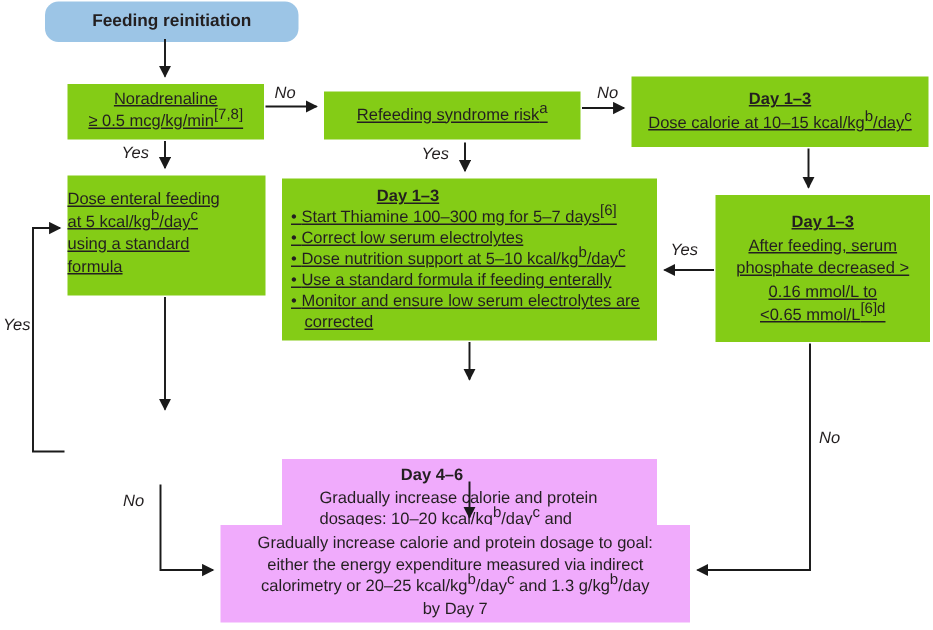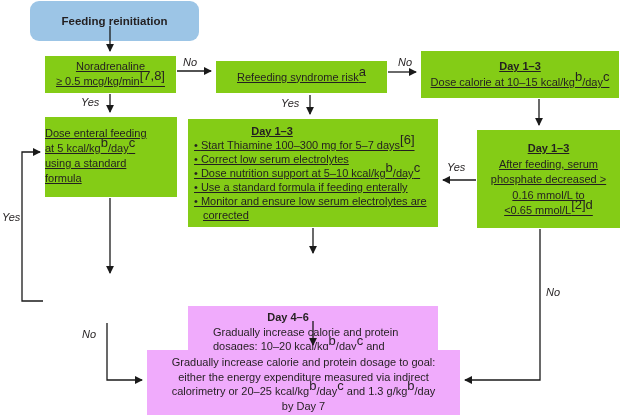--- a/index.html
+++ b/index.html
@@ -6,23 +6,23 @@
   #stage{
     position:relative;width:622px;height:420px;background:#ffffff;
     font-family:"Liberation Sans","DejaVu Sans",sans-serif;
     color:#231f20;overflow:hidden;
   }
   .node{position:absolute;box-sizing:border-box;font-size:11px;line-height:15px;}
   .blue{background:#84cc16;text-decoration:underline;}
   .gray{background:#f0abfc;margin-top:48px;}
   .green{background:#f0abfc;}
   .hdr{font-weight:bold;}
-  sup{font-size:13px;line-height:0;vertical-align:super;}
+  sup{font-size:10px;line-height:0;vertical-align:super;}
 
-  #feeding-box{left:30px;top:1px;width:169px;height:40px;background:#9cc5e6;border-radius:9px;
+  #feeding-box{left:30px;top:1px;width:169px;height:27px;background:#9cc5e6;border-radius:9px;
     display:flex;align-items:center;justify-content:center;font-weight:bold;font-size:11.5px;}
   #nora-box{left:45px;top:56px;width:131px;height:37px;text-align:center;padding-top:3px;}
   #refeed-box{left:216px;top:61px;width:171px;height:32px;display:flex;align-items:center;justify-content:center;}
   #calorie-box{left:421px;top:51px;width:198px;height:47px;text-align:center;padding-top:7px;line-height:16px;}
   #enteral-box{left:45px;top:117px;width:132px;height:80px;text-align:left;padding-top:9px;}
   #plan-box{left:188px;top:119px;width:250px;height:108px;padding:5px 6px;line-height:14px;}
   #plan-box .hdr{text-align:center;margin-right:82px;}
   #plan-box .bullet{padding-left:9px;text-indent:-9px;}
   #plan-box .bullet::before{content:"• ";}
   #phos-box{left:477px;top:130px;width:143px;height:98px;text-align:center;padding-top:11px;line-height:15.5px;}
@@ -71,21 +71,21 @@
     <div class="bullet">Dose nutrition support at 5–10 kcal/kg<sup>b</sup>/day<sup>c</sup></div>
     <div class="bullet">Use a standard formula if feeding enterally</div>
     <div class="bullet">Monitor and ensure low serum electrolytes are corrected</div>
   </div>
 
   <div class="node blue" id="phos-box">
     <div class="hdr">Day 1–3</div>
     <div>After feeding, serum</div>
     <div>phosphate decreased &gt;</div>
     <div>0.16 mmol/L to</div>
-    <div>&lt;0.65 mmol/L<sup>[2]d</sup></div>
+    <div>&lt;0.65 mmol/L<sup>[6]d</sup></div>
   </div>
 
   <div class="node gray" id="day46-box">
     <div class="hdr">Day 4–6</div>
     <div class="body">Gradually increase calorie and protein</div>
     <div class="body">dosages: 10–20 kcal/kg<sup>b</sup>/day<sup>c</sup> and</div>
   </div>
 
 
   <div class="node green" id="goal-box">

